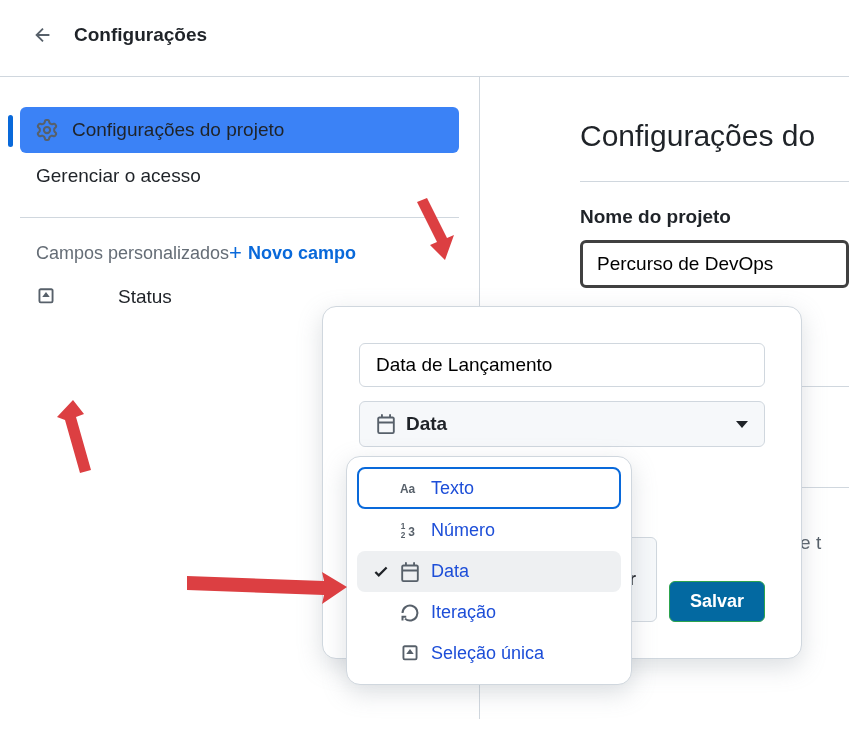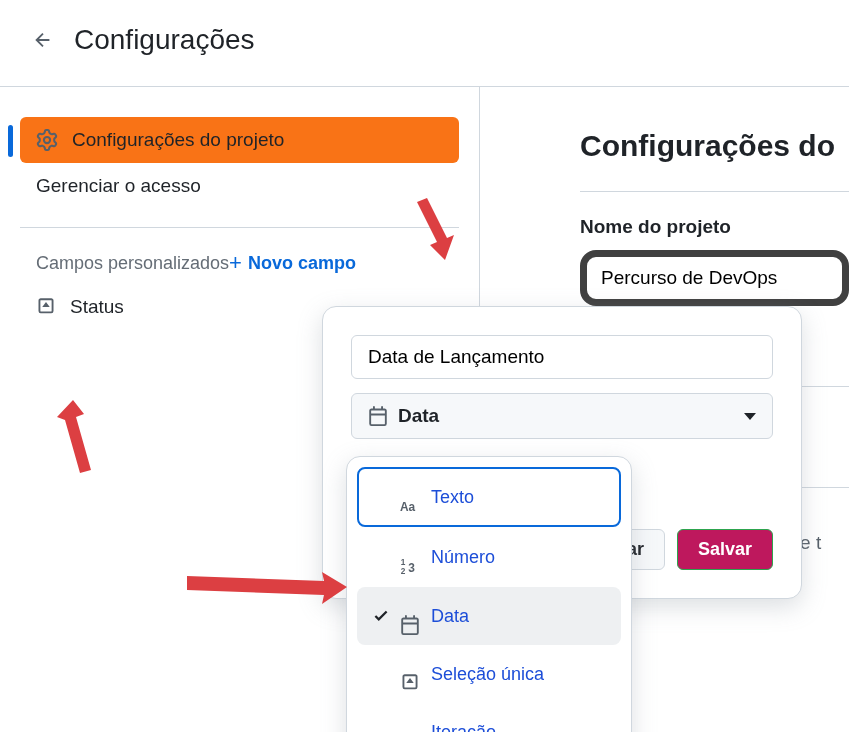--- a/index.html
+++ b/index.html
@@ -1,62 +1,62 @@
 <!DOCTYPE html>
 <html><head>
   <meta charset="utf-8">
   <style>
     * { margin: 0; padding: 0; box-sizing: border-box; font-family: -apple-system, BlinkMacSystemFont, "Segoe UI", Helvetica, Arial, sans-serif; }
     body { background: #fff; width: 849px; height: 732px; overflow: hidden; position: relative; }
 
     .header { display: flex; align-items: center; padding: 24px 32px 30px; border-bottom: 1px solid #d0d7de; }
     .back-arrow { margin-right: 20px; color: #57606a; cursor: pointer; }
-    .page-title { font-size: 28px; font-weight: 400; color: #1f2328; }
+    .page-title { font-size: 19px; font-weight: 700; color: #1f2328; }
 
     .content { display: flex; height: calc(100% - 90px); }
     .sidebar { width: 480px; padding: 30px 20px 0 20px; border-right: 1px solid #d0d7de; }
     .sidebar-item { display: flex; align-items: center; padding: 12px 16px; border-radius: 6px; font-size: 19px; color: #1f2328; cursor: pointer; }
-    .sidebar-item.active { background: #f97316; position: relative; }
+    .sidebar-item.active { background: #3b82f6; position: relative; }
     .sidebar-item.active::before { content: ""; position: absolute; left: -12px; top: 8px; width: 5px; height: 32px; background: #0969da; border-radius: 3px; }
     .sidebar-icon { margin-right: 14px; color: #57606a; }
 
     .section-hr { border: none; border-top: 1px solid #d0d7de; margin: 18px 0 22px; }
 
     .section-header { display: flex; align-items: center; padding: 0 16px 10px; }
     .section-title { font-size: 18px; color: #656d76; }
     .new-field { display: flex; align-items: center; color: #0969da; font-size: 18px; font-weight: 600; cursor: pointer; }
     .plus { font-size: 22px; margin-right: 6px; font-weight: 400; }
 
-    .field-item { display: flex; align-items: center; padding: 10px 16px; font-size: 19px; color: #1f2328; cursor: pointer; }
+    .field-item { display: flex; align-items: center; padding: 10px 16px; font-size: 19px; color: #1f2328; cursor: pointer; gap: 48px; }
     .field-icon { margin-right: 14px; color: #57606a; }
 
     .main { flex: 1; padding: 42px 0 0 100px; }
-    .main-title { font-size: 30px; font-weight: 700; color: #1f2328; margin-bottom: 28px; }
+    .main-title { font-size: 30px; font-weight: 400; color: #1f2328; margin-bottom: 28px; }
     .main-hr { border: none; border-top: 1px solid #d0d7de; margin-bottom: 24px; }
     .label { font-size: 19px; font-weight: 600; color: #1f2328; margin-bottom: 12px; }
-    .input-field { width: 100%; padding: 10px 14px; font-size: 19px; border: 7px solid #404040; border-radius: 16px; }
-
-    .popup { position: absolute; left: 322px; top: 306px; width: 480px; background: #fff; border: 1px solid #d0d7de; border-radius: 14px; box-shadow: 0 8px 24px rgba(140,149,159,0.3); padding: 28px; z-index: 10; }
+    .input-field { width: 100%; padding: 10px 14px; font-size: 19px; border: 3px solid #404040; border-radius: 6px; }
+
+    .popup { position: absolute; left: 322px; top: 306px; width: 480px; background: #fff; border: 1px solid #d0d7de; border-radius: 14px; box-shadow: 0 8px 24px rgba(140,149,159,0.3); padding: 36px; z-index: 10; }
     .popup-input { width: 100%; padding: 10px 16px; font-size: 19px; border: 1px solid #d0d7de; border-radius: 6px; margin-bottom: 14px; }
     .select { display: flex; align-items: center; justify-content: space-between; width: 100%; padding: 11px 16px; background: #f6f8fa; border: 1px solid #d0d7de; border-radius: 6px; cursor: pointer; }
     .select-left { display: flex; align-items: center; }
     .select-label { font-size: 19px; font-weight: 600; color: #1f2328; margin-left: 10px; }
     .caret { width: 0; height: 0; border-left: 6px solid transparent; border-right: 6px solid transparent; border-top: 7px solid #1f2328; }
 
     .btn-row { display: flex; justify-content: flex-end; gap: 12px; margin-top: 90px; }
     .btn { padding: 9px 20px; font-size: 18px; font-weight: 600; border-radius: 6px; cursor: pointer; border: 1px solid #d0d7de; }
     .btn-cancel { background: #f6f8fa; color: #1f2328; }
-    .btn-save { background: #be185d; color: #fff; border-color: #2da44e; }
+    .btn-save { background: #0369a1; color: #fff; border-color: #2da44e; margin-top: 44px; }
 
     .dropdown { position: absolute; left: 346px; top: 456px; width: 286px; background: #fff; border: 1px solid #d0d7de; border-radius: 14px; box-shadow: 0 8px 24px rgba(140,149,159,0.3); padding: 10px; z-index: 20; }
     .dd-item { display: flex; align-items: center; padding: 10px 12px; border-radius: 8px; cursor: pointer; }
     .dd-item.focused { border: 2px solid #0969da; padding: 8px 10px; }
     .dd-item.selected { background: #eef0f2; }
     .dd-check { width: 24px; display: flex; align-items: center; justify-content: center; }
-    .dd-icon { width: 34px; display: flex; align-items: center; justify-content: center; color: #57606a; margin-top: 18px; }
+    .dd-icon { width: 34px; display: flex; align-items: center; justify-content: center; color: #57606a; }
     .dd-label { font-size: 18px; color: #1d4ed8; margin-left: 4px; }
 
     .preview-sec { position: absolute; right: 0; top: 386px; width: 260px; padding-left: 60px; }
     .preview-title { font-size: 19px; font-weight: 700; color: #1f2328; padding-top: 44px; border-top: 1px solid #d0d7de; }
     .preview-text { font-size: 19px; color: #57606a; padding-top: 44px; border-top: 1px solid #d0d7de; margin-top: 34px; }
     .char-o { position: absolute; left: 572px; top: 398px; font-size: 19px; color: #1f2328; z-index: 5; }
     .char-me { position: absolute; left: 572px; top: 530px; font-size: 12px; font-weight: 700; letter-spacing: 1px; color: #1f2328; z-index: 5; }
 
     .arrow { position: absolute; z-index: 30; fill: #DC3F42; }
     svg { display: block; }
@@ -174,35 +174,35 @@
     <span class="dd-icon">
       <svg width="20" height="20" viewBox="0 0 16 16" fill="#57606a">
           <path d="M4.75 0a.75.75 0 0 1 .75.75V2h5V.75a.75.75 0 0 1 1.5 0V2h1.25c.966 0 1.75.784 1.75 1.75v10.5A1.75 1.75 0 0 1 13.25 16H2.75A1.75 1.75 0 0 1 1 14.25V3.75C1 2.784 1.784 2 2.75 2H4V.75A.75.75 0 0 1 4.75 0ZM2.5 7.5v6.75c0 .138.112.25.25.25h10.5a.25.25 0 0 0 .25-.25V7.5Zm10.5-4H2.75a.25.25 0 0 0-.25.25V6h11V3.75a.25.25 0 0 0-.25-.25Z"></path>
         </svg>
     </span>
     <span class="dd-label">Data</span>
   </div>
   <div class="dd-item">
     <span class="dd-check"></span>
     <span class="dd-icon">
-      <svg width="20" height="20" viewBox="0 0 16 16" fill="#57606a">
-          <path d="M2 2.75C2 1.784 2.784 1 3.75 1h8.5c.966 0 1.75.784 1.75 1.75v8.5A1.75 1.75 0 0 1 12.25 13h-8.5A1.75 1.75 0 0 1 2 11.25Zm1.75-.25a.25.25 0 0 0-.25.25v8.5c0 .138.112.25.25.25h8.5a.25.25 0 0 0 .25-.25v-8.5a.25.25 0 0 0-.25-.25ZM8 4 5 8h6Z"></path>
-        </svg>
-    </span>
-    <span class="dd-label">Seleção única</span>
-  </div>
-  <div class="dd-item">
-    <span class="dd-check"></span>
-    <span class="dd-icon">
       <svg width="20" height="20" viewBox="0 0 16 16" fill="none" stroke="#57606a" stroke-width="1.6">
           <path d="M2 8a6 6 0 1 1 2 4.5"></path>
           <path d="M2 14v-3h3" fill="none"></path>
         </svg>
     </span>
     <span class="dd-label">Iteração</span>
+  </div>
+  <div class="dd-item">
+    <span class="dd-check"></span>
+    <span class="dd-icon">
+      <svg width="20" height="20" viewBox="0 0 16 16" fill="#57606a">
+          <path d="M2 2.75C2 1.784 2.784 1 3.75 1h8.5c.966 0 1.75.784 1.75 1.75v8.5A1.75 1.75 0 0 1 12.25 13h-8.5A1.75 1.75 0 0 1 2 11.25Zm1.75-.25a.25.25 0 0 0-.25.25v8.5c0 .138.112.25.25.25h8.5a.25.25 0 0 0 .25-.25v-8.5a.25.25 0 0 0-.25-.25ZM8 4 5 8h6Z"></path>
+        </svg>
+    </span>
+    <span class="dd-label">Seleção única</span>
   </div>
 </div>
 
 <svg class="arrow" style="left:395px; top:190px;" width="70" height="80">
     <polygon points="50,70 35,55 42,52 22,12 32,8 52,48 59,45"></polygon>
   </svg>
 <svg class="arrow" style="left:45px; top:395px;" width="60" height="90">
     <polygon points="28,5 12,22 20,25 35,78 46,75 31,22 39,19"></polygon>
   </svg>
 <svg class="arrow" style="left:182px; top:562px;" width="170" height="50">

